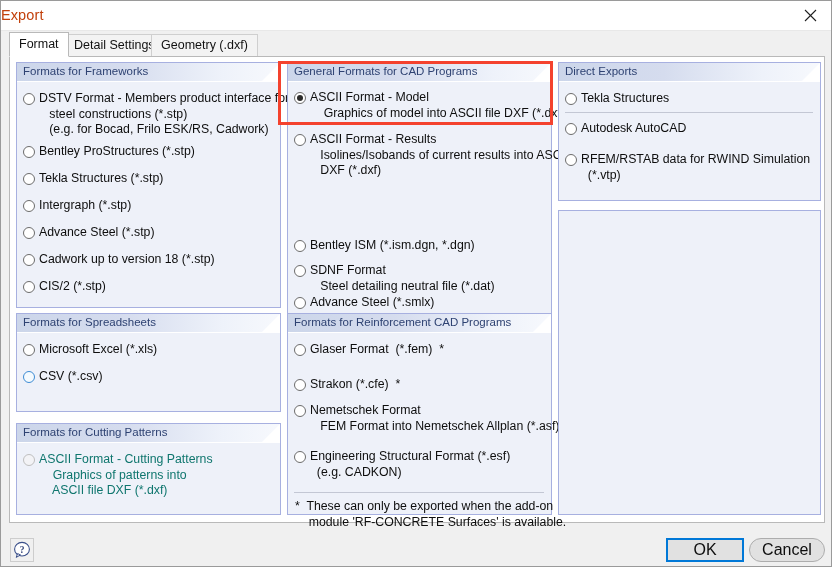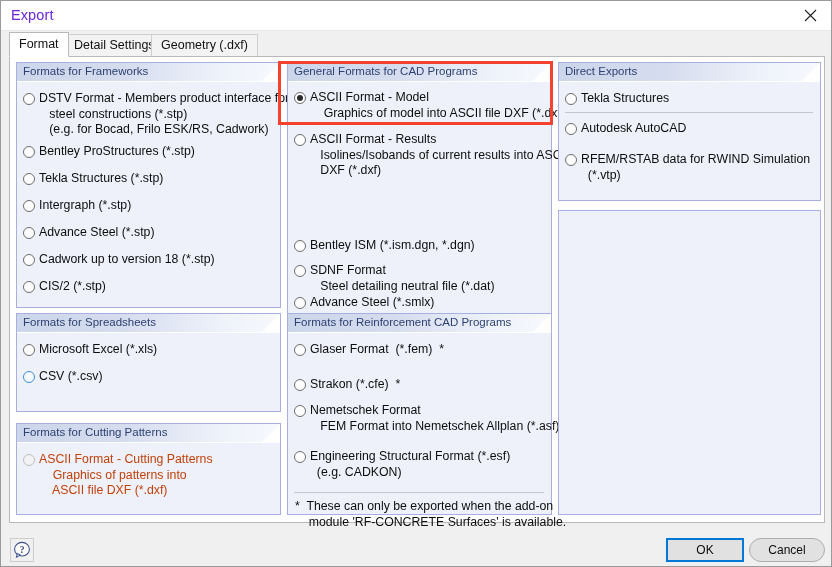--- a/index.html
+++ b/index.html
@@ -27,23 +27,23 @@
     position: absolute;
     left: 0; top: 0;
     width: 832px;
     height: 30px;
     background: #ffffff;
     border-bottom: 1px solid #e8e8e8;
     box-sizing: border-box;
   }
   .title-text {
     position: absolute;
-    left: 10px; top: 6px;
+    left: 0; top: 6px;
     font-size: 14.5px;
-    color: #6d28d9;
+    color: #c2410c;
     letter-spacing: .1px;
   }
   .close-btn {
     position: absolute;
     right: 0; top: 0;
     width: 46px; height: 29px;
     display: flex;
     align-items: center;
     justify-content: center;
     cursor: default;
@@ -160,21 +160,21 @@
   .radio.disabled {
     border-color: #bfbfbf;
     background: #f3f3f6;
   }
   .opt-label {
     font-size: 12.3px;
     color: #0e0e0e;
     line-height: 15.5px;
     white-space: pre;
   }
-  .opt.disabled .opt-label { color: #c2410c; }
+  .opt.disabled .opt-label { color: #0f766e; }
 
   .hr {
     position: absolute;
     height: 0;
     border-top: 1px solid #c3c7d4;
   }
 
   .note {
     position: absolute;
     font-size: 12.3px;
@@ -204,21 +204,21 @@
     align-items: center;
     justify-content: center;
     cursor: default;
   }
   .btn {
     position: absolute;
     height: 24px;
     background: #e1e1e1;
     border: 1px solid #adadad;
     box-sizing: border-box;
-    font-size: 12px;
+    font-size: 16px;
     color: #0d0d0d;
     display: flex;
     align-items: center;
     justify-content: center;
     cursor: default;
   }
   .btn.default {
     background: #e1e1e1;
     border: 2px solid #0078d7;
   }

